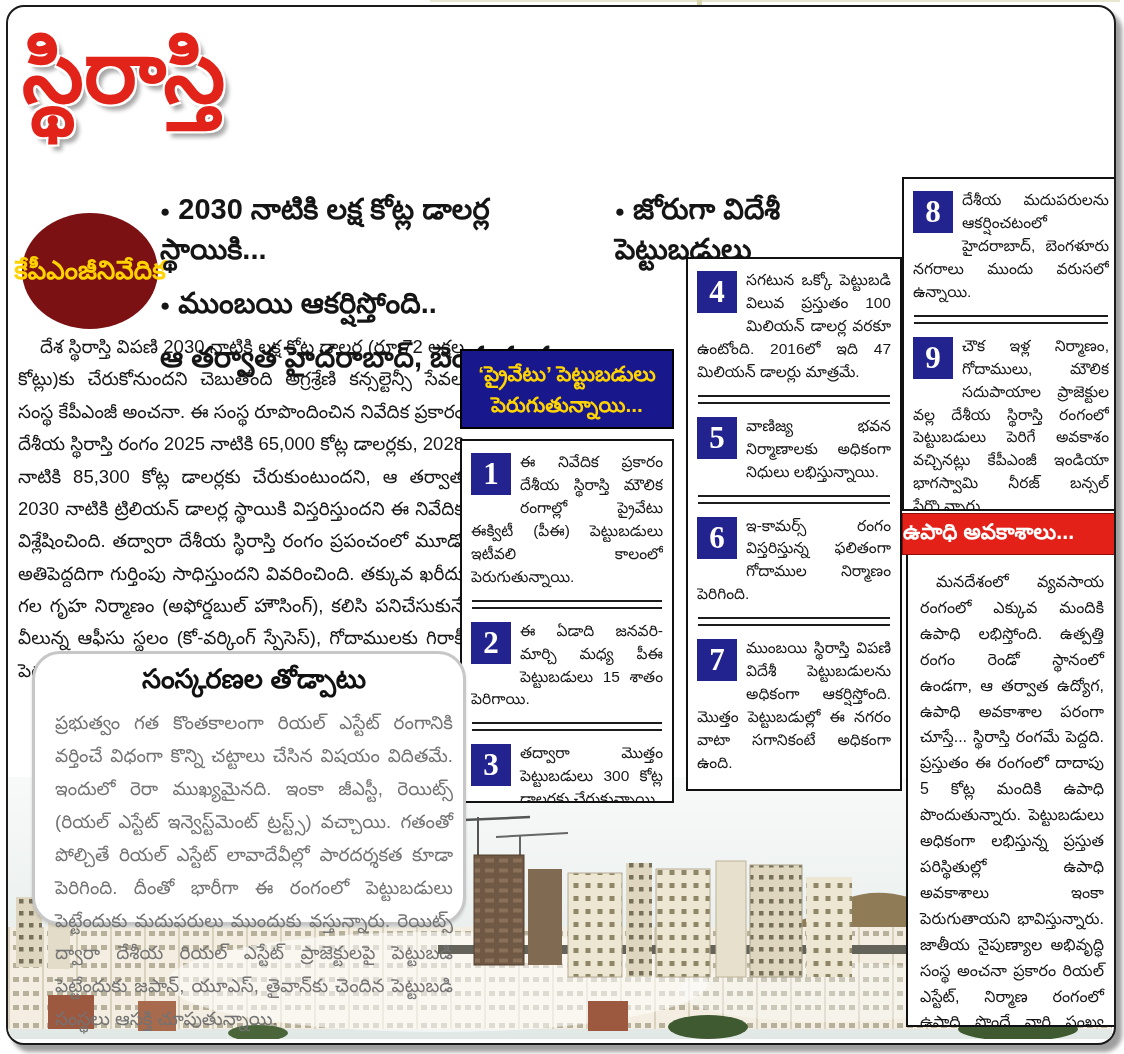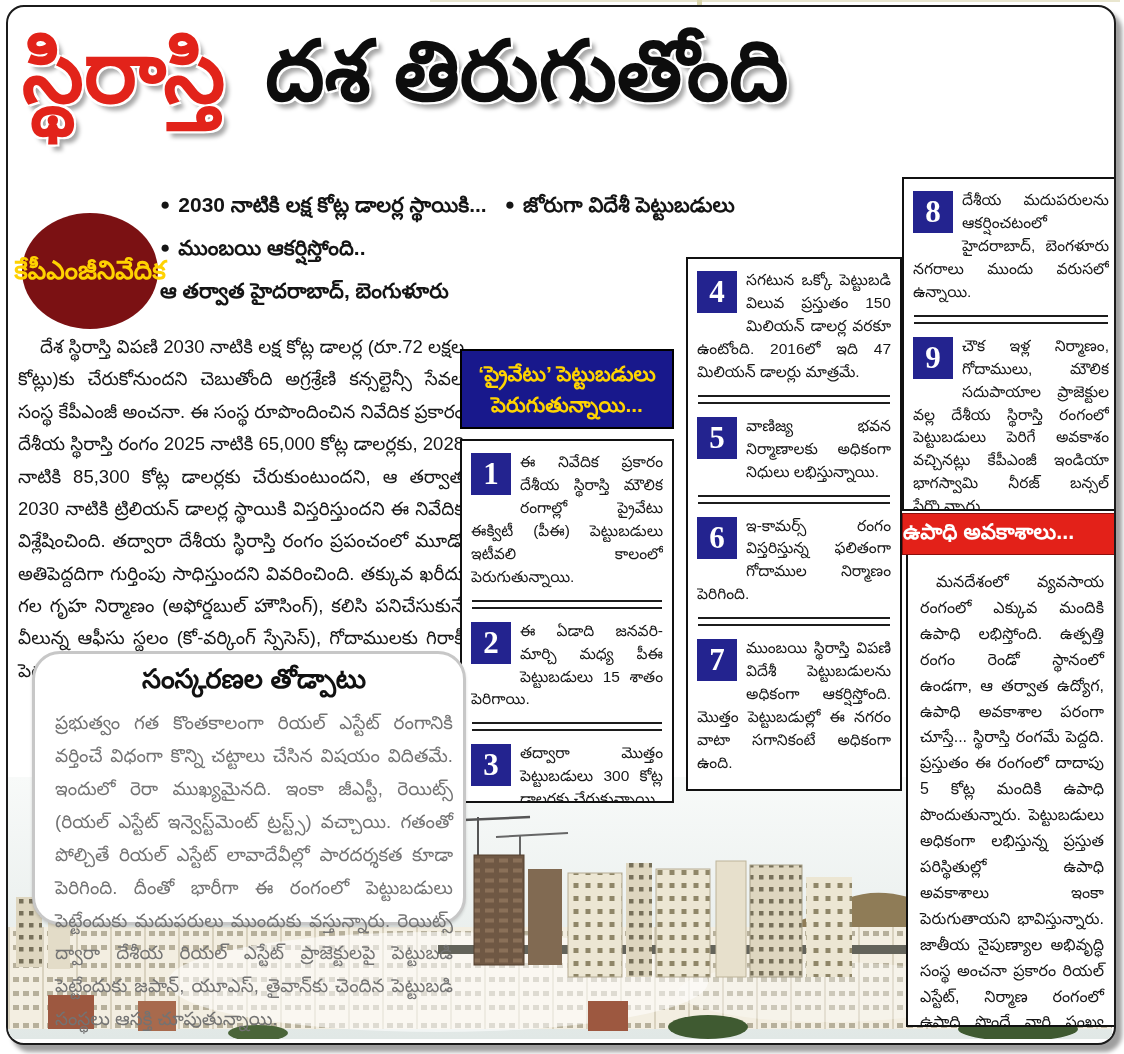--- a/index.html
+++ b/index.html
@@ -19,21 +19,21 @@
   .headline .hl-black{font-size:84px;font-weight:bold;color:#0d0d0d;line-height:1.4;
     text-shadow:2px 2px 0 #fff,-2px -2px 0 #fff,2px -2px 0 #fff,-2px 2px 0 #fff,5px 6px 4px rgba(0,0,0,.35);}
 
   
   .badge{position:absolute;left:14px;top:206px;width:136px;height:116px;background:#7b1113;border-radius:50%;
     display:flex;flex-direction:row;justify-content:center;align-items:center;z-index:2;
     color:#ffd200;font-weight:bold;font-size:26px;line-height:1.35;text-align:center;}
 
   
   .subhead{position:absolute;left:152px;top:186px;width:760px;z-index:2;font-weight:bold;color:#151515;}
-  .subhead .row{font-size:21px;margin-bottom:14px;display:flex;align-items:flex-start;gap:18px;}
+  .subhead .row{font-size:29px;margin-bottom:14px;display:flex;align-items:flex-start;gap:18px;}
   .bullet-dot::before{content:"●";font-size:17px;position:relative;top:-2px;margin-right:8px;}
   .subhead .row3{margin-left:0;}
 
   
   .lead{position:absolute;left:10px;top:324px;width:446px;z-index:2;font-size:18.5px;line-height:1.75;
     text-align:justify;color:#161616;}
   .lead p{margin:0;text-indent:22px;}
 
   
   .pv-title{position:absolute;left:452px;top:342px;width:214px;height:80px;background:#18188c;border:2px solid #000;
@@ -74,21 +74,20 @@
 <body>
 
 <div class="page">
   <div class="edge-artifact2"></div>
   <div class="edge-artifact"></div>
 
   <div class="clip-frame">
 
     <div class="headline">
       <span class="hl-red">స్థిరాస్తి</span>
-      <span class="hl-black">దశ తిరుగుతోంది</span>
     </div>
 
     <div class="badge">
       <span>కేపీఎంజీ</span>
       <span>నివేదిక</span>
     </div>
 
     <div class="subhead">
       <div class="row">
         <span class="bullet-dot"><span>2030 నాటికి లక్ష కోట్ల డాలర్ల స్థాయికి...</span></span>
@@ -119,21 +118,21 @@
         <span class="num">2</span><span class="ptext">ఈ ఏడాది జనవరి-మార్చి మధ్య పీఈ పెట్టుబడులు 15 శాతం పెరిగాయి.</span>
       </div>
       <div class="sep"></div>
       <div class="point">
         <span class="num">3</span><span class="ptext">తద్వారా మొత్తం పెట్టుబడులు 300 కోట్ల డాలర్లకు చేరుకున్నాయి.</span>
       </div>
     </div>
 
     <div class="col-box" id="col2">
       <div class="point">
-        <span class="num">4</span><span class="ptext">సగటున ఒక్కో పెట్టుబడి విలువ ప్రస్తుతం 150 మిలియన్ డాలర్ల వరకూ ఉంటోంది. 2016లో ఇది 47 మిలియన్ డాలర్లు మాత్రమే.</span>
+        <span class="num">4</span><span class="ptext">సగటున ఒక్కో పెట్టుబడి విలువ ప్రస్తుతం 100 మిలియన్ డాలర్ల వరకూ ఉంటోంది. 2016లో ఇది 47 మిలియన్ డాలర్లు మాత్రమే.</span>
       </div>
       <div class="sep"></div>
       <div class="point">
         <span class="num">5</span><span class="ptext">వాణిజ్య భవన నిర్మాణాలకు అధికంగా నిధులు లభిస్తున్నాయి.</span>
       </div>
       <div class="sep"></div>
       <div class="point">
         <span class="num">6</span><span class="ptext">ఇ-కామర్స్ రంగం విస్తరిస్తున్న ఫలితంగా గోదాముల నిర్మాణం పెరిగింది.</span>
       </div>
       <div class="sep"></div>

